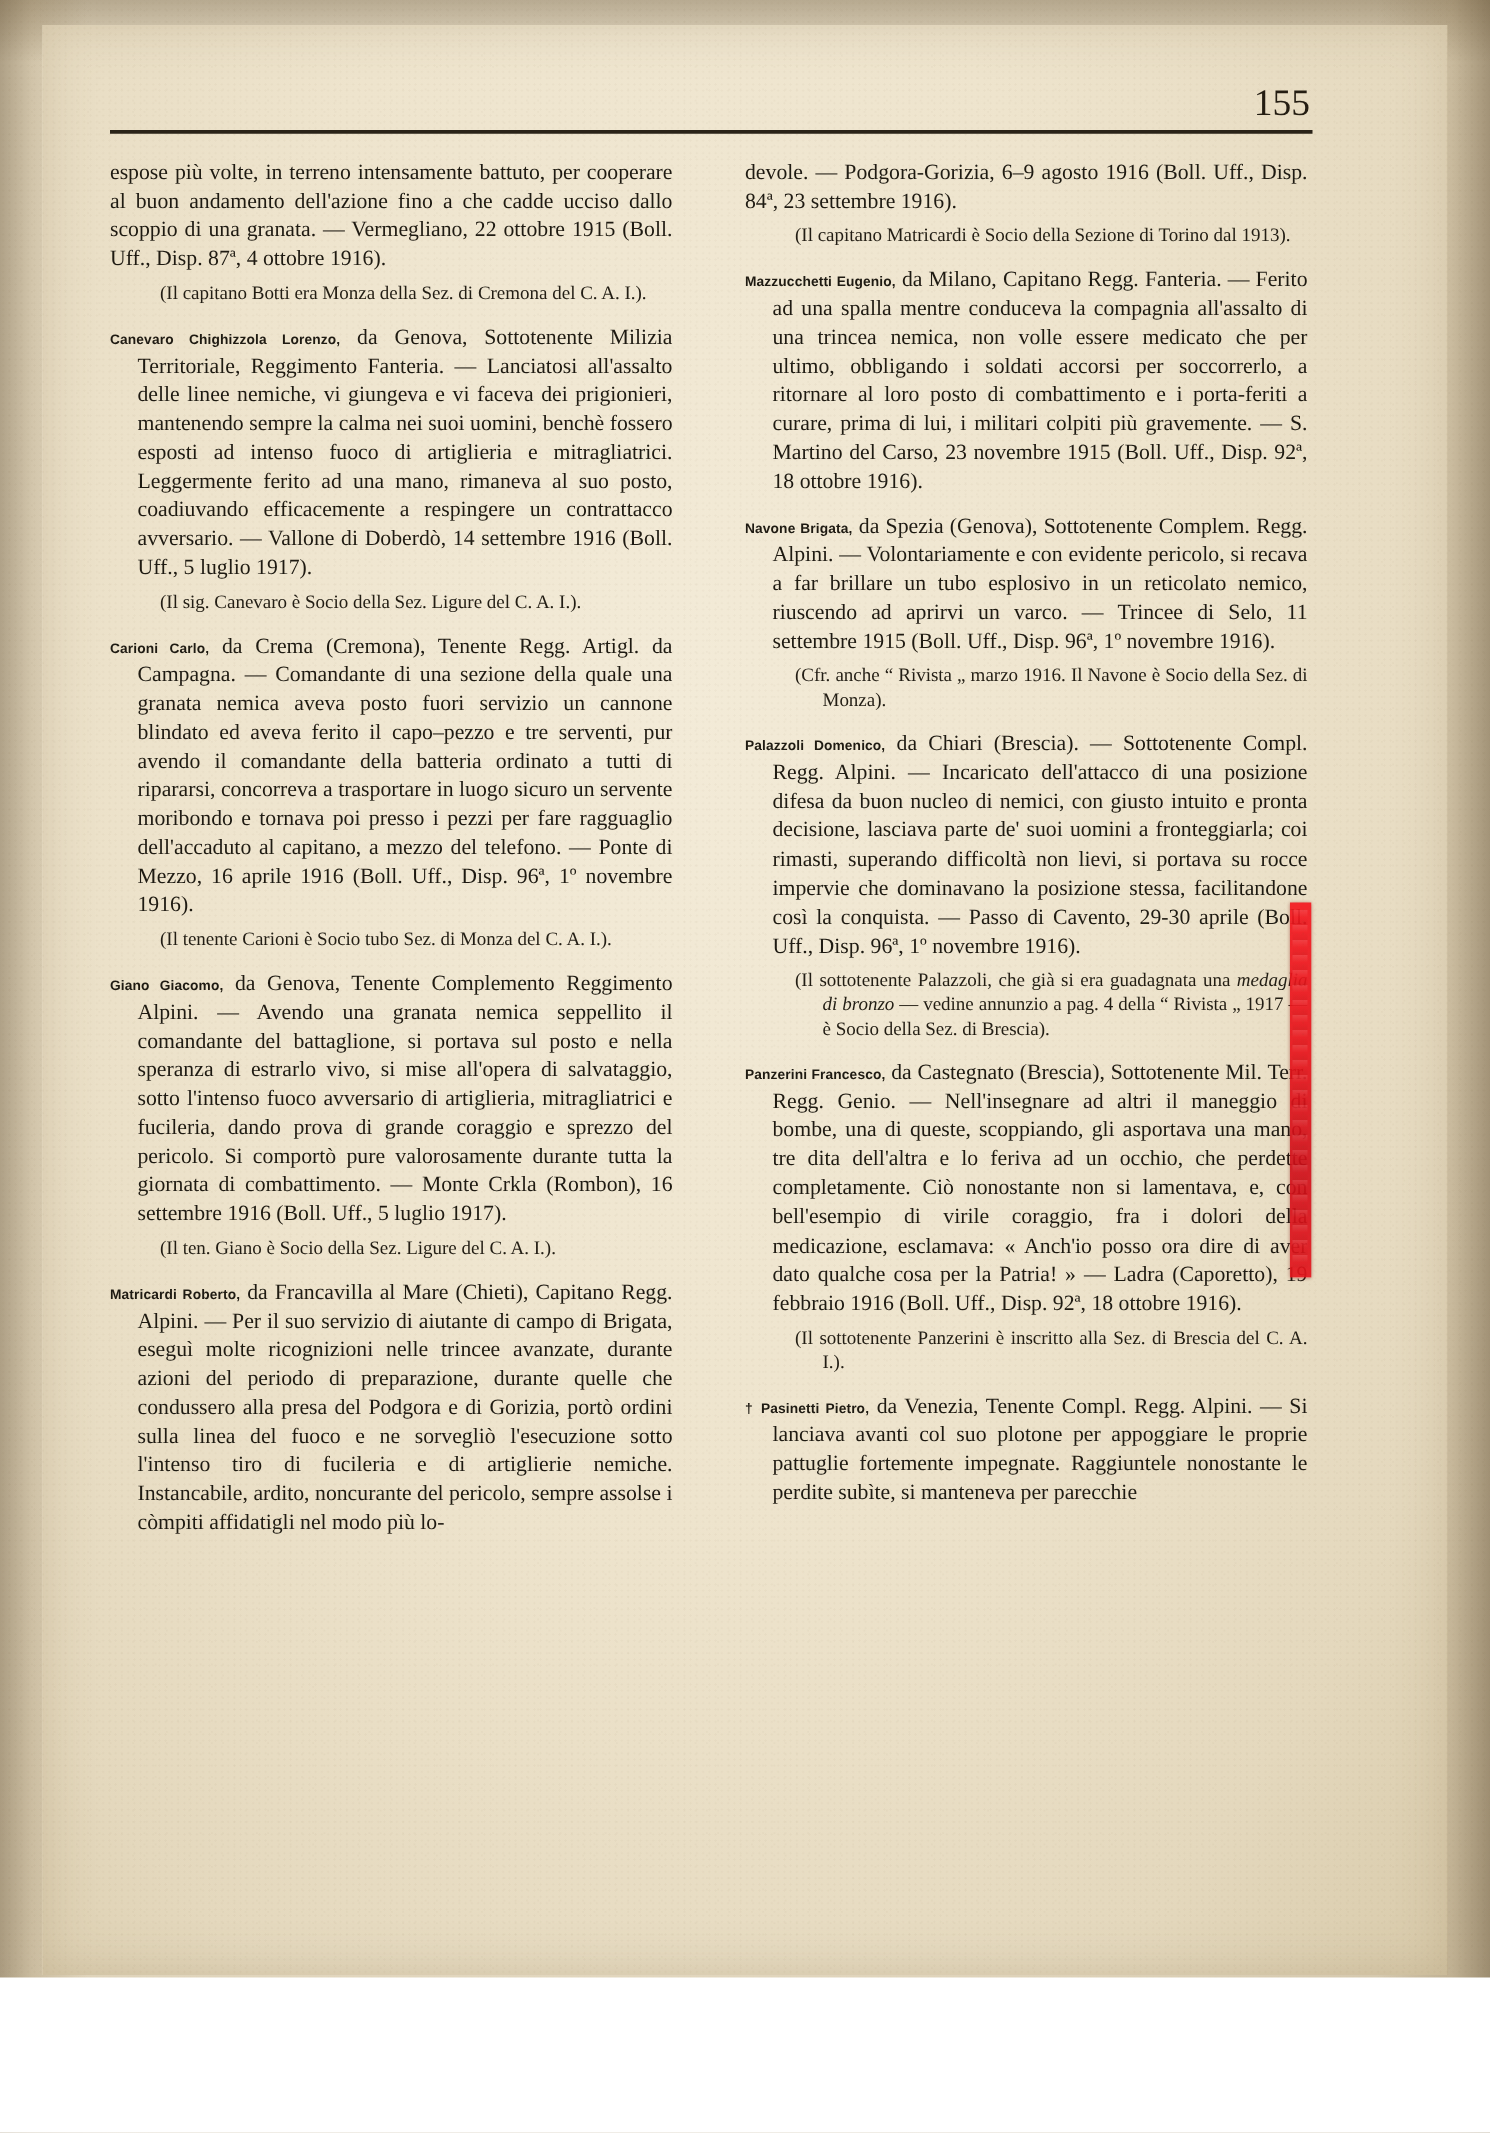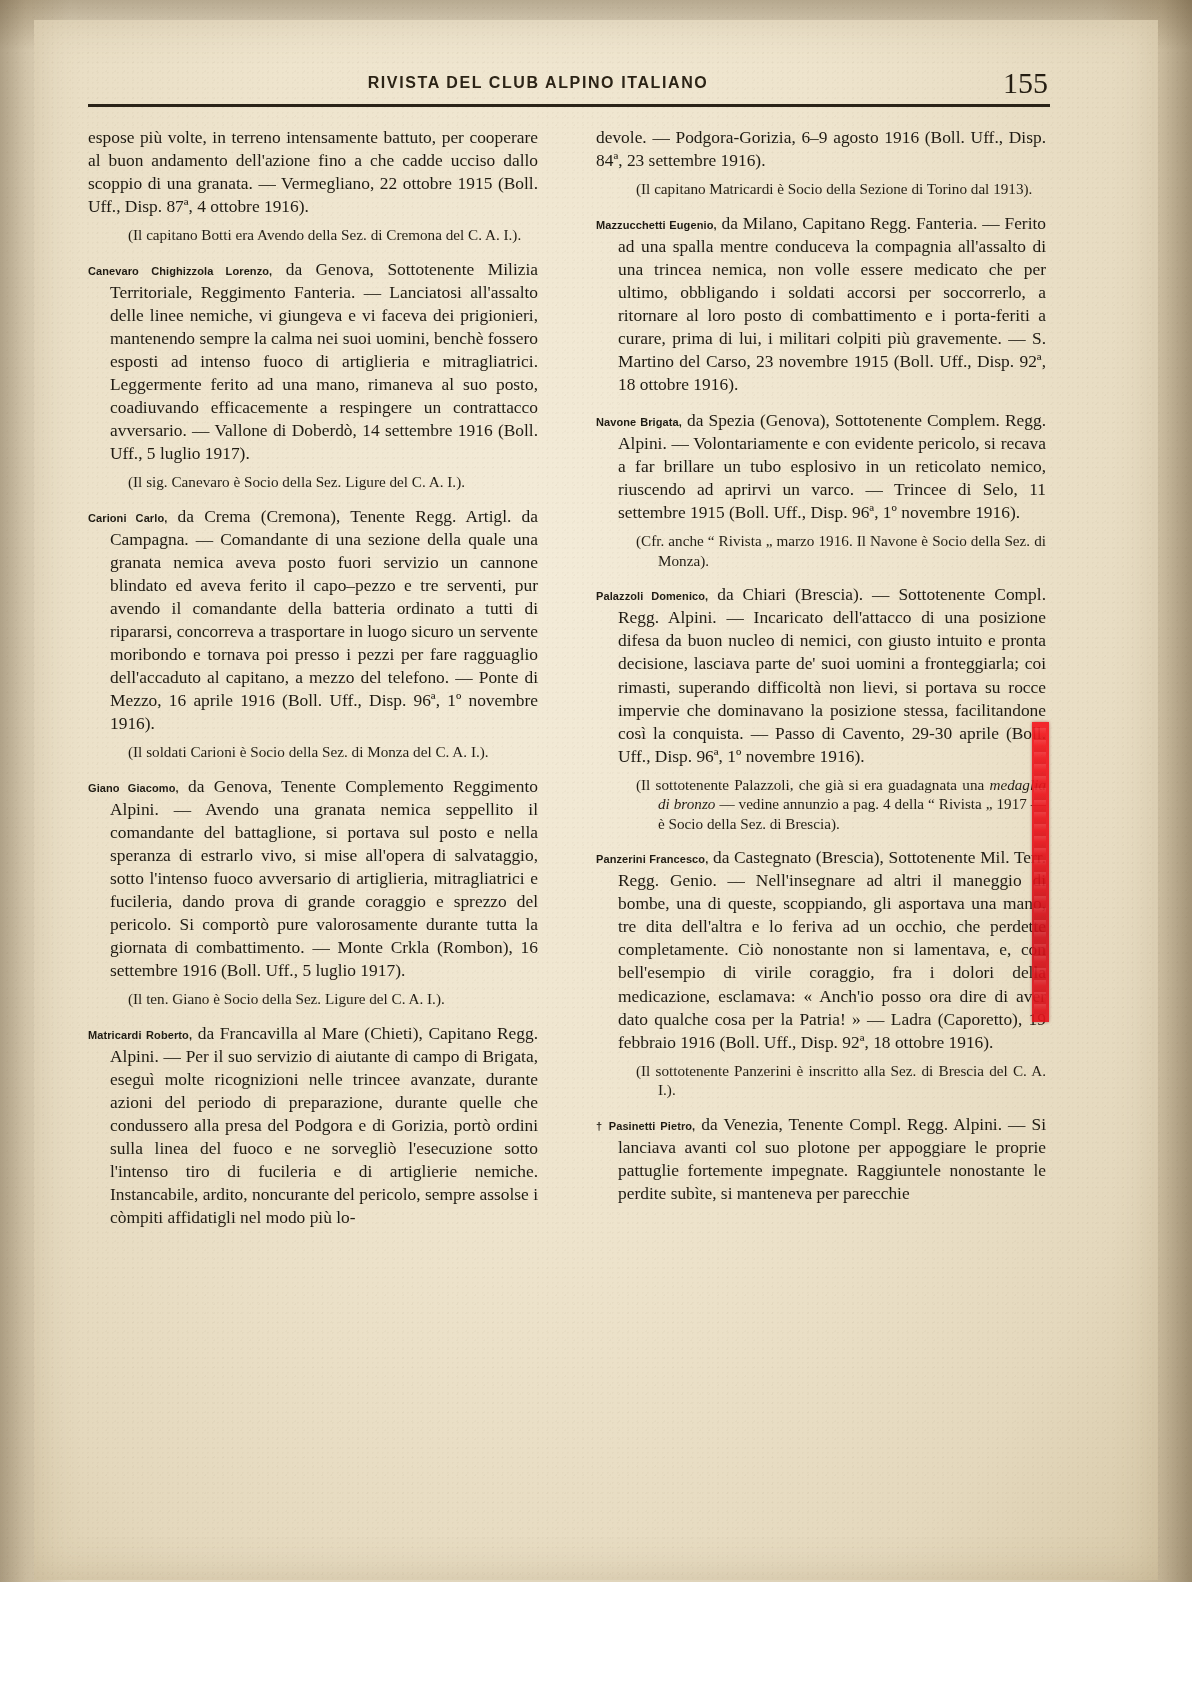--- a/index.html
+++ b/index.html
@@ -183,33 +183,32 @@
     background-position: 0 0, 3px 4px;
   }
 </style>
 </head>
 <body>
 
 <div id="scan-page">
   <div id="paper"></div>
 
   <div id="running-head">
-    <div id="running-title">RIVISTA DEL CLUB ALPINO ITALIANO</div>
     <div id="page-number">155</div>
   </div>
   <div id="header-rule"></div>
 
   <div id="columns">
     <div class="col" id="col-left">
         <p class="entry cont">espose più volte, in terreno intensamente battuto, per cooperare al buon andamento dell'azione fino a che cadde ucciso dallo scoppio di una granata. — Vermegliano, 22 ottobre 1915 (Boll. Uff., Disp. 87ª, 4 ottobre 1916).</p>
-        <p class="note">(Il capitano Botti era Avendo della Sez. di Cremona del C. A. I.).</p>
+        <p class="note">(Il capitano Botti era Monza della Sez. di Cremona del C. A. I.).</p>
         <p class="entry"><span class="name">Canevaro Chighizzola Lorenzo,</span> da Genova, Sottotenente Milizia Territoriale, Reggimento Fanteria. — Lanciatosi all'assalto delle linee nemiche, vi giungeva e vi faceva dei prigionieri, mantenendo sempre la calma nei suoi uomini, benchè fossero esposti ad intenso fuoco di artiglieria e mitragliatrici. Leggermente ferito ad una mano, rimaneva al suo posto, coadiuvando efficacemente a respingere un contrattacco avversario. — Vallone di Doberdò, 14 settembre 1916 (Boll. Uff., 5 luglio 1917).</p>
         <p class="note">(Il sig. Canevaro è Socio della Sez. Ligure del C. A. I.).</p>
         <p class="entry"><span class="name">Carioni Carlo,</span> da Crema (Cremona), Tenente Regg. Artigl. da Campagna. — Comandante di una sezione della quale una granata nemica aveva posto fuori servizio un cannone blindato ed aveva ferito il capo–pezzo e tre serventi, pur avendo il comandante della batteria ordinato a tutti di ripararsi, concorreva a trasportare in luogo sicuro un servente moribondo e tornava poi presso i pezzi per fare ragguaglio dell'accaduto al capitano, a mezzo del telefono. — Ponte di Mezzo, 16 aprile 1916 (Boll. Uff., Disp. 96ª, 1º novembre 1916).</p>
-        <p class="note">(Il soldati Carioni è Socio della Sez. di Monza del C. A. I.).</p>
+        <p class="note">(Il tenente Carioni è Socio tubo Sez. di Monza del C. A. I.).</p>
         <p class="entry"><span class="name">Giano Giacomo,</span> da Genova, Tenente Complemento Reggimento Alpini. — Avendo una granata nemica seppellito il comandante del battaglione, si portava sul posto e nella speranza di estrarlo vivo, si mise all'opera di salvataggio, sotto l'intenso fuoco avversario di artiglieria, mitragliatrici e fucileria, dando prova di grande coraggio e sprezzo del pericolo. Si comportò pure valorosamente durante tutta la giornata di combattimento. — Monte Crkla (Rombon), 16 settembre 1916 (Boll. Uff., 5 luglio 1917).</p>
         <p class="note">(Il ten. Giano è Socio della Sez. Ligure del C. A. I.).</p>
         <p class="entry"><span class="name">Matricardi Roberto,</span> da Francavilla al Mare (Chieti), Capitano Regg. Alpini. — Per il suo servizio di aiutante di campo di Brigata, eseguì molte ricognizioni nelle trincee avanzate, durante azioni del periodo di preparazione, durante quelle che condussero alla presa del Podgora e di Gorizia, portò ordini sulla linea del fuoco e ne sorvegliò l'esecuzione sotto l'intenso tiro di fucileria e di artiglierie nemiche. Instancabile, ardito, noncurante del pericolo, sempre assolse i còmpiti affidatigli nel modo più lo-</p>
       </div>
     <div class="col" id="col-right">
         <p class="entry cont">devole. — Podgora-Gorizia, 6–9 agosto 1916 (Boll. Uff., Disp. 84ª, 23 settembre 1916).</p>
         <p class="note">(Il capitano Matricardi è Socio della Sezione di Torino dal 1913).</p>
         <p class="entry"><span class="name">Mazzucchetti Eugenio,</span> da Milano, Capitano Regg. Fanteria. — Ferito ad una spalla mentre conduceva la compagnia all'assalto di una trincea nemica, non volle essere medicato che per ultimo, obbligando i soldati accorsi per soccorrerlo, a ritornare al loro posto di combattimento e i porta-feriti a curare, prima di lui, i militari colpiti più gravemente. — S. Martino del Carso, 23 novembre 1915 (Boll. Uff., Disp. 92ª, 18 ottobre 1916).</p>
         <p class="entry"><span class="name">Navone Brigata,</span> da Spezia (Genova), Sottotenente Complem. Regg. Alpini. — Volontariamente e con evidente pericolo, si recava a far brillare un tubo esplosivo in un reticolato nemico, riuscendo ad aprirvi un varco. — Trincee di Selo, 11 settembre 1915 (Boll. Uff., Disp. 96ª, 1º novembre 1916).</p>
         <p class="note">(Cfr. anche “ Rivista „ marzo 1916. Il Navone è Socio della Sez. di Monza).</p>

